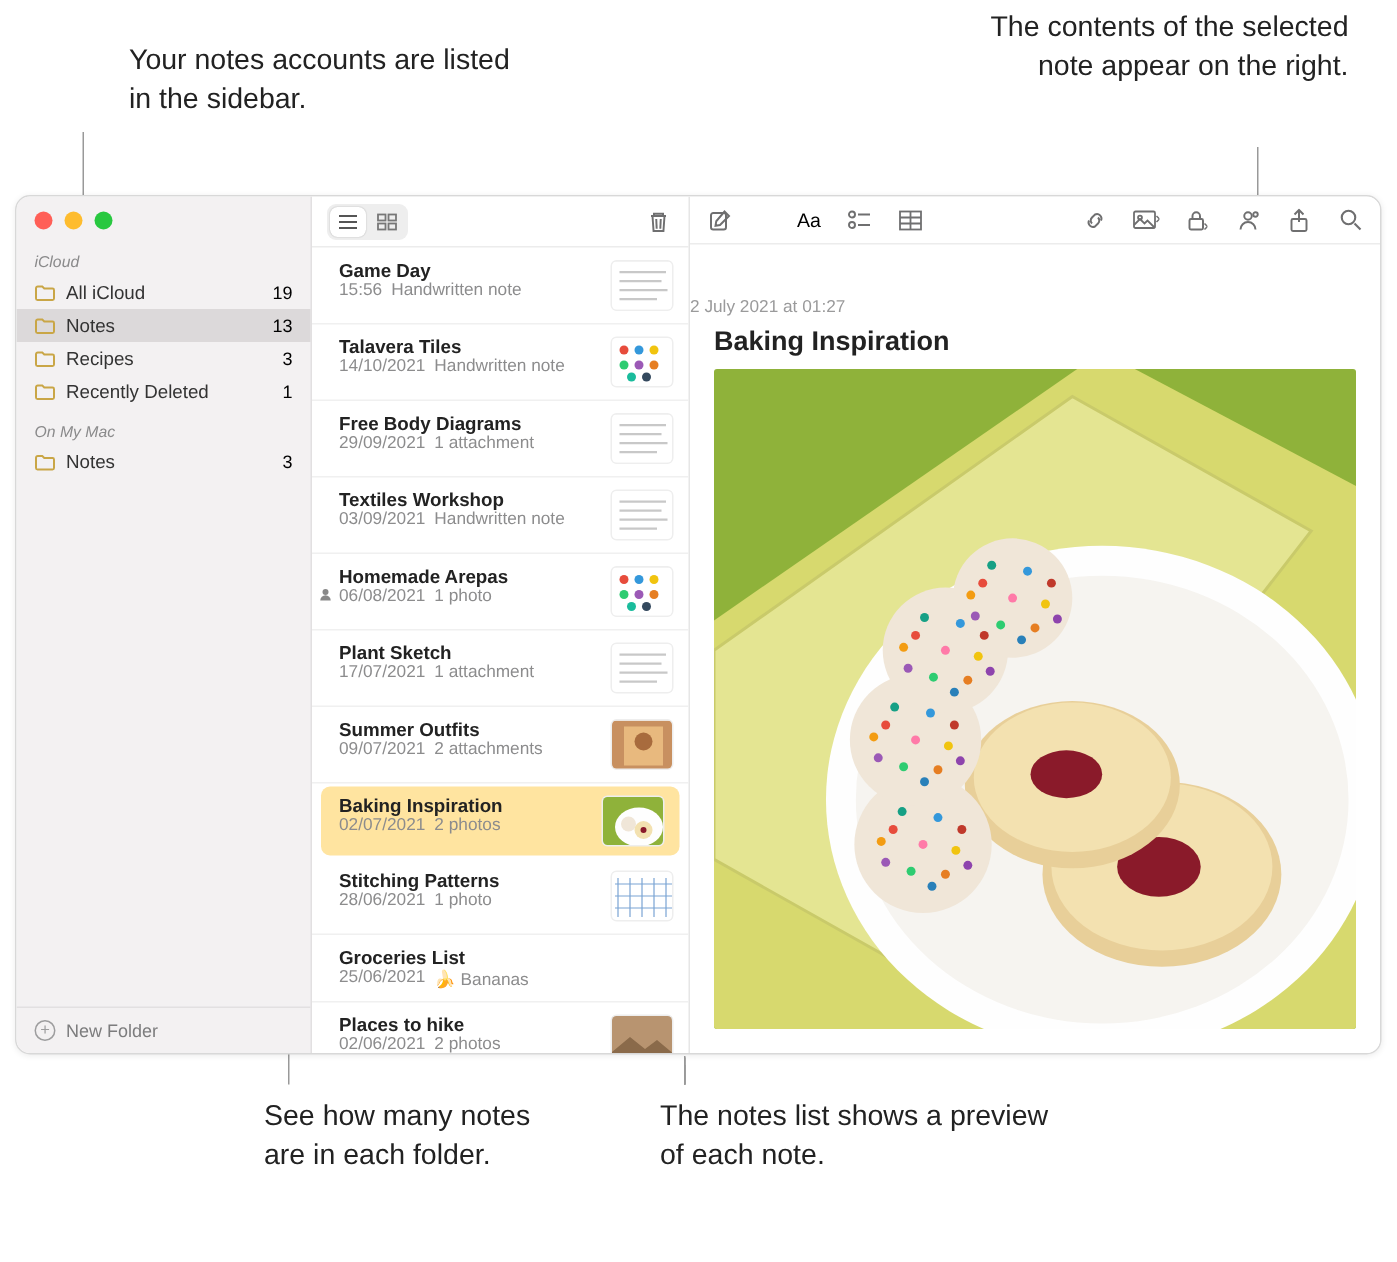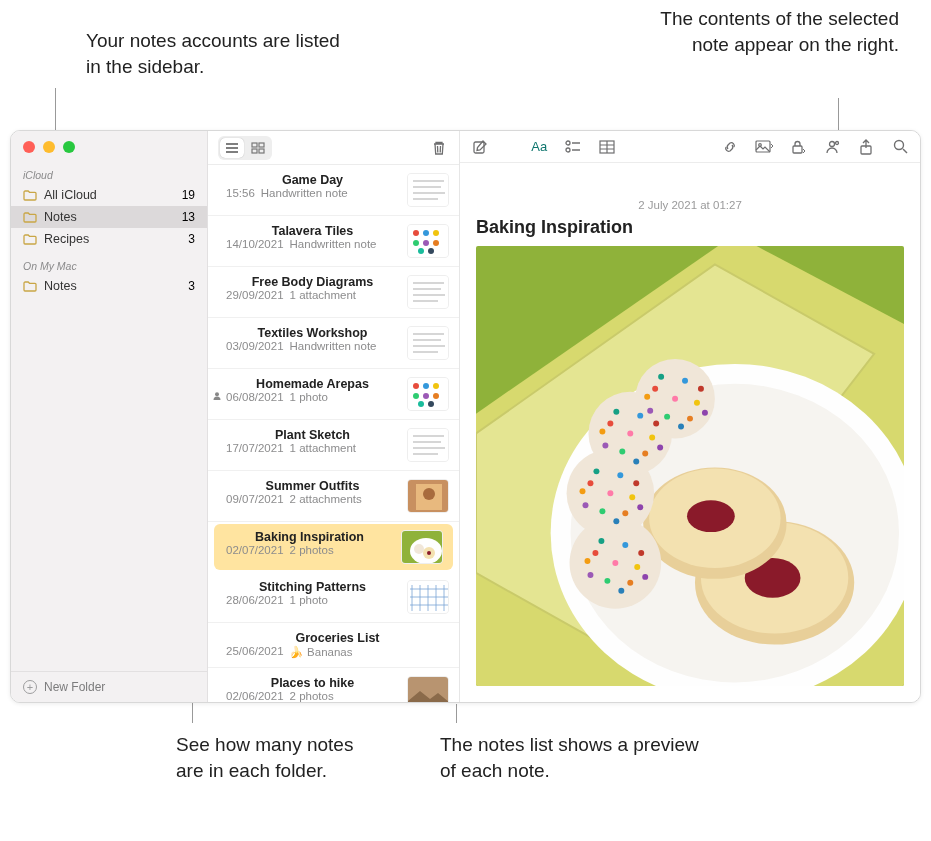--- a/index.html
+++ b/index.html
@@ -101,21 +101,20 @@
     font-size: 11px; line-height: 1; color:#9d9d9e;
   }
 
   
   .notes-col {
     width: 252px;
     border-right: 1px solid #e6e6e6;
     display: flex;
     flex-direction: column;
     background: #fff;
-    text-align: center;
   }
   .nc-toolbar {
     height: 34px;
     display: flex;
     align-items: center;
     padding: 0 10px;
     gap: 10px;
     border-bottom: 1px solid #ececec;
   }
   .nc-toolbar .view-toggle {
@@ -185,21 +184,20 @@
     border-bottom:1px solid #ececec;
     display:flex;
     align-items:center;
     padding:0 10px;
     gap:14px;
   }
   .ct-toolbar .group { display:flex; gap:14px; align-items:center; }
   .ct-toolbar .spacer { flex:1; }
   .tb-btn { width:20px; height:20px; color:#6f6f70; display:flex; align-items:center; justify-content:center; }
   .note-date {
-    text-align:center;
     font-size:11.5px;
     color:#9a9a9b;
     padding:8px 0 4px 0;
     margin-top:28px;
   }
   .note-heading {
     font-size:18px;
     font-weight:700;
     padding: 2px 16px 8px 16px;
     color:#222;
@@ -261,20 +259,29 @@
       <span class="count">13</span>
         </div>
         <div class="sb-item">
           <span class="folder-icon">
             <svg width="14" height="11" viewBox="0 0 14 11">
               <path d="M1 2.2C1 1.5 1.5 1 2.2 1h3l1.3 1.3H12c.6 0 1 .4 1 1V9c0 .6-.4 1-1 1H2c-.6 0-1-.4-1-1V2.2z" fill="none" stroke="#c9a646" stroke-width="1.3"></path>
             </svg>
           </span>
       <span>Recipes</span>
       <span class="count">3</span>
+        </div>
+        <div class="sb-item">
+          <span class="folder-icon">
+            <svg width="14" height="11" viewBox="0 0 14 11">
+              <path d="M1 2.2C1 1.5 1.5 1 2.2 1h3l1.3 1.3H12c.6 0 1 .4 1 1V9c0 .6-.4 1-1 1H2c-.6 0-1-.4-1-1V2.2z" fill="none" stroke="#c9a646" stroke-width="1.3"></path>
+            </svg>
+          </span>
+      <span>Recently Deleted</span>
+      <span class="count">1</span>
         </div>
         <div class="section-header">On My Mac</div>
         <div class="sb-item">
           <span class="folder-icon">
             <svg width="14" height="11" viewBox="0 0 14 11">
               <path d="M1 2.2C1 1.5 1.5 1 2.2 1h3l1.3 1.3H12c.6 0 1 .4 1 1V9c0 .6-.4 1-1 1H2c-.6 0-1-.4-1-1V2.2z" fill="none" stroke="#c9a646" stroke-width="1.3"></path>
             </svg>
           </span>
       <span>Notes</span>
       <span class="count">3</span>
@@ -521,21 +528,21 @@
         <svg width="16" height="16">
             <g fill="none" stroke="#6f6f70" stroke-width="1.3">
               <rect x="2" y="3" width="10" height="11" rx="1.5"></rect>
               <path d="M11 2l3 3-6 6-3 .5.5-3z"></path>
             </g>
           </svg>
       </div>
       <div class="spacer" style="flex:0.15"></div>
       <div class="group">
         <div class="tb-btn">
-            <span style="font-size:13px;color:#0f766e;">Aa</span>
+            <span style="font-size:13px;color:#000000;">Aa</span>
           </div>
         <div class="tb-btn">
           <svg width="16" height="14">
               <g stroke="#6f6f70" stroke-width="1.3" fill="none">
                 <circle cx="3" cy="3" r="2"></circle>
                 <line x1="7" y1="3" x2="15" y2="3"></line>
                 <circle cx="3" cy="10" r="2"></circle>
                 <line x1="7" y1="10" x2="15" y2="10"></line>
               </g>
             </svg>

